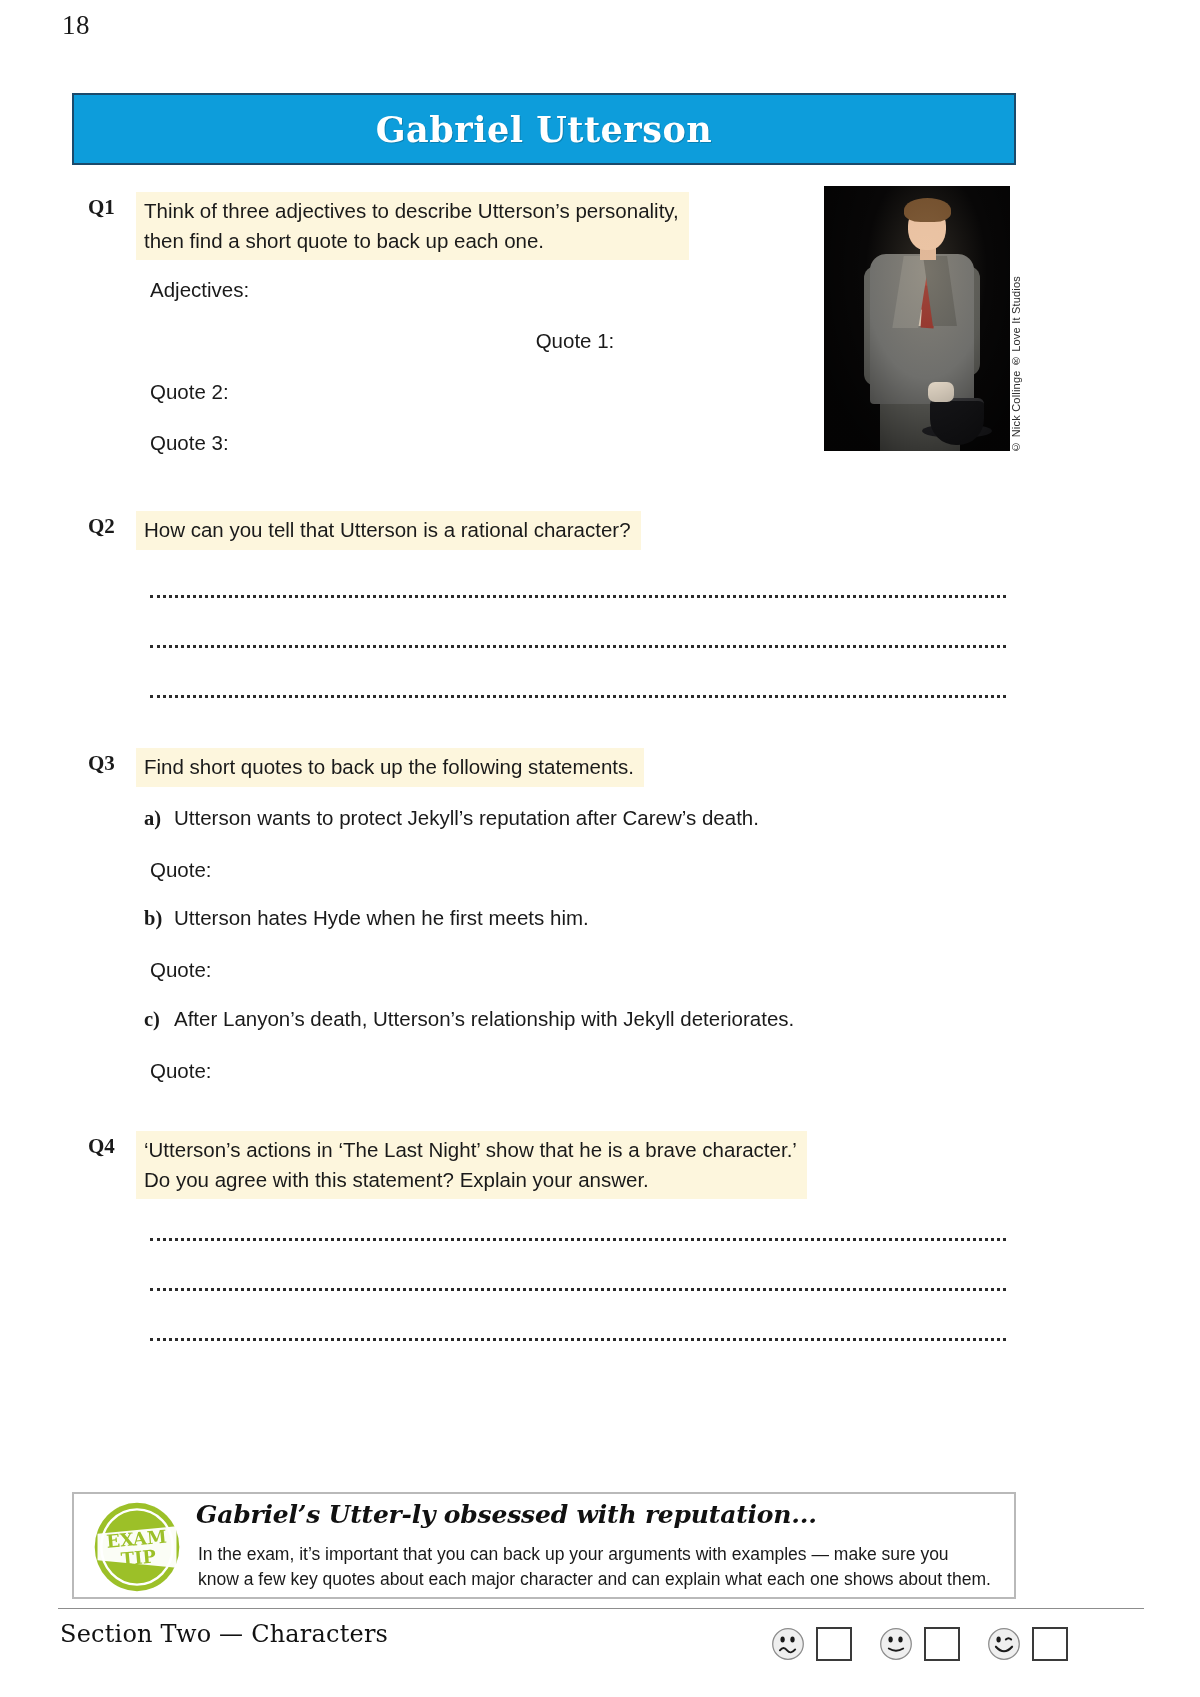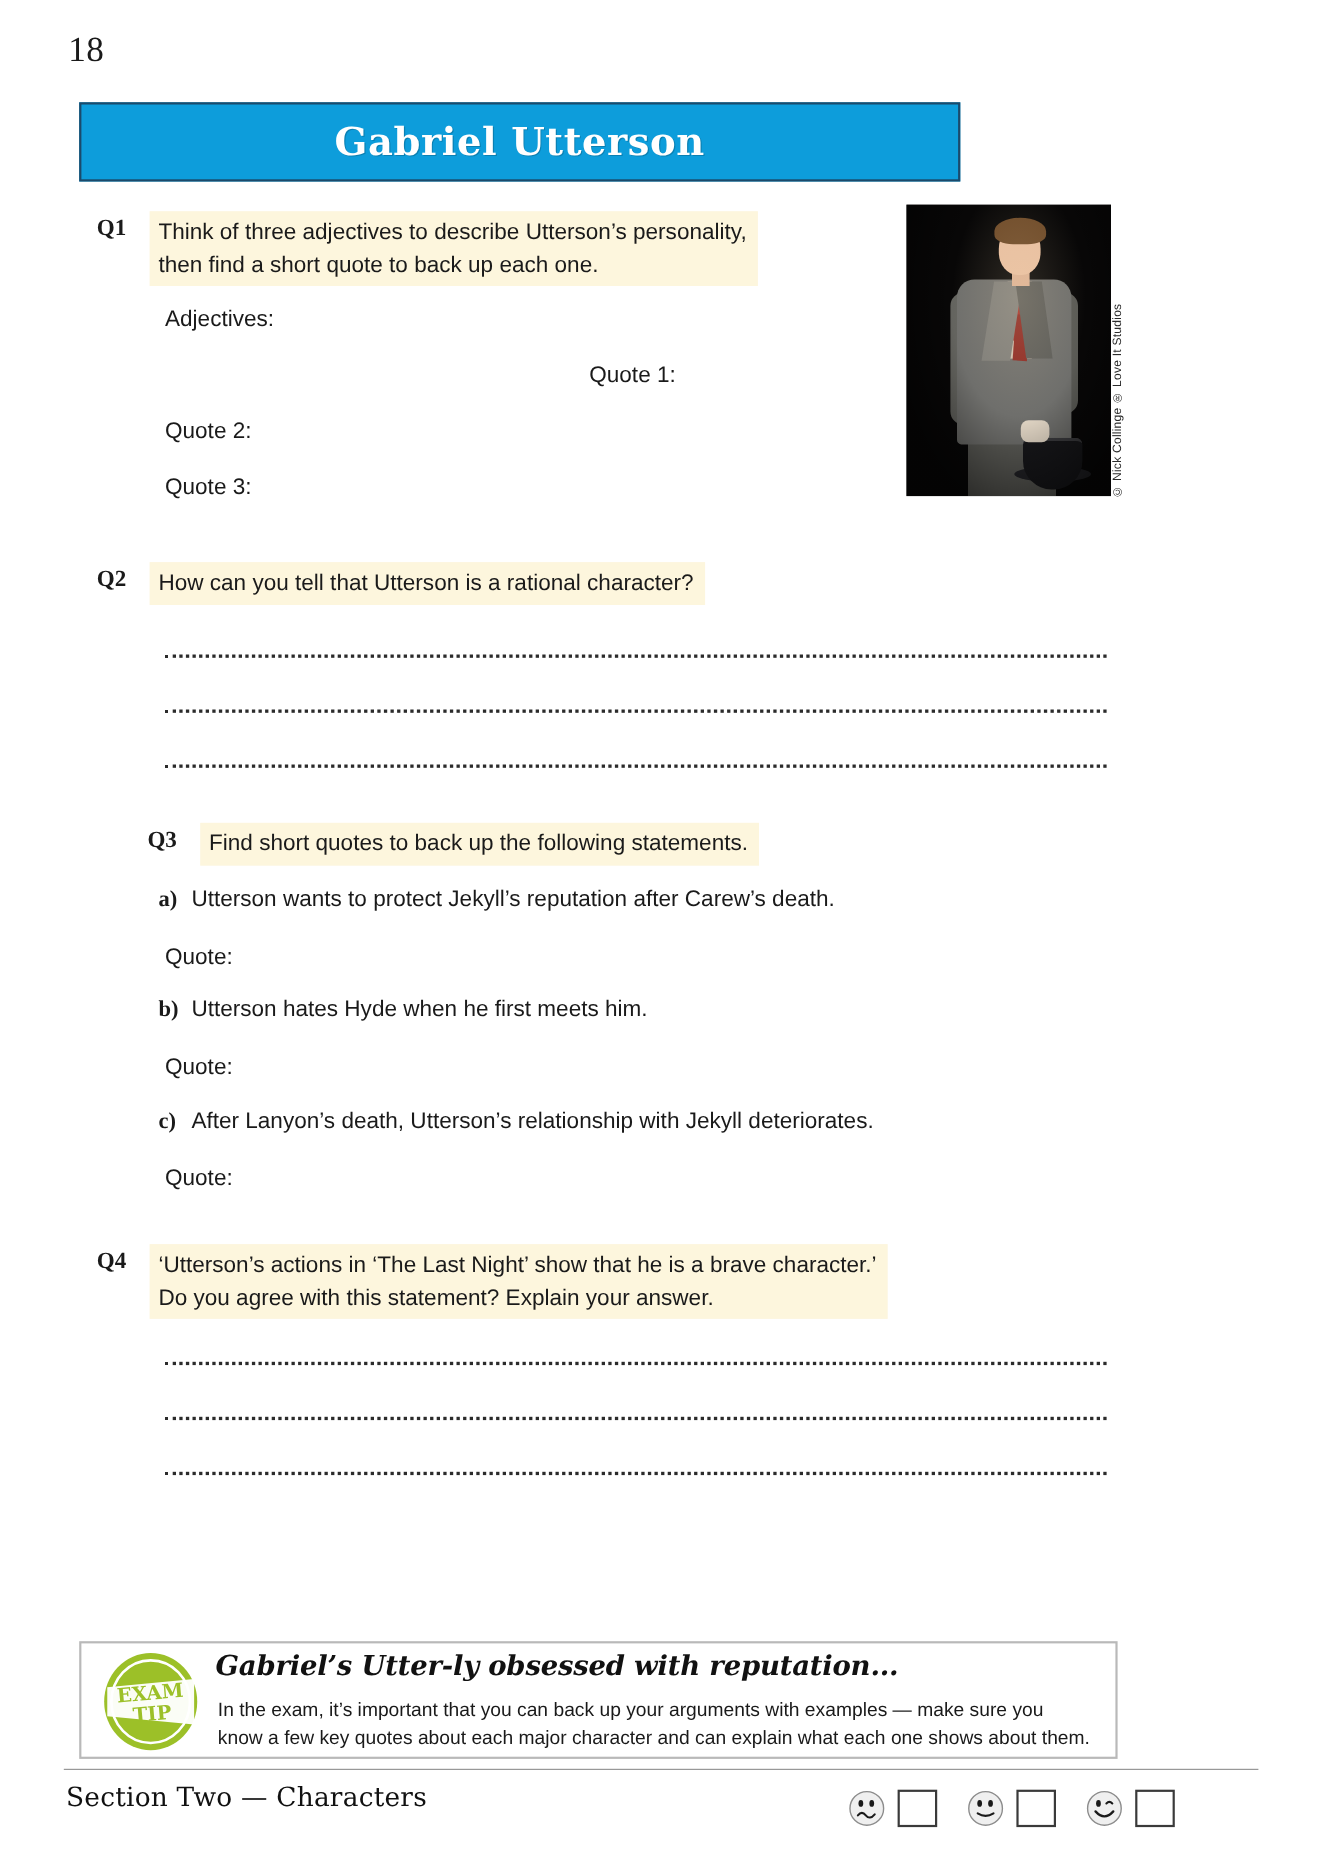--- a/index.html
+++ b/index.html
@@ -14,33 +14,33 @@
     position: relative;
     font-family: "Liberation Sans", sans-serif;
     color: #1a1a1a;
     overflow: hidden;
   }
 
   
   .page-number {
     position: absolute;
     left: 62px;
-    top: 26px;
+    top: 10px;
     font-family: "Liberation Serif", serif;
-    font-size: 32px;
+    font-size: 27px;
     color: #1a1a1a;
     letter-spacing: 0.5px;
   }
 
   
   .title-banner {
     position: absolute;
     left: 72px;
     top: 93px;
-    width: 801px;
+    width: 944px;
     height: 72px;
     background: #0d9ddb;
     border: 2px solid #1b4a6b;
     box-sizing: border-box;
     display: flex;
     align-items: center;
     justify-content: center;
   }
   .title-banner-text {
     font-family: "DejaVu Serif", serif;
@@ -387,21 +387,21 @@
 <div class="q-row" style="left:88px; top:511px;">
   <div class="q-label">Q2</div>
   <div class="q-text">
     <span>How can you tell that Utterson is a rational character?</span>
   </div>
 </div>
 <div class="answer-line" style="left:150px; top:595px; width:856px;"></div>
 <div class="answer-line" style="left:150px; top:645px; width:856px;"></div>
 <div class="answer-line" style="left:150px; top:695px; width:856px;"></div>
 
-<div class="q-row" style="left:88px; top:748px;margin-left:46px;">
+<div class="q-row" style="left:88px; top:748px;">
   <div class="q-label">Q3</div>
   <div class="q-text">
     <span>Find short quotes to back up the following statements.</span>
   </div>
 </div>
 
 <div class="sub-item" style="left:144px; top:806px;">
   <div class="sub-letter">a)</div>
   <div>Utterson wants to protect Jekyll’s reputation after Carew’s death.</div>
 </div>

